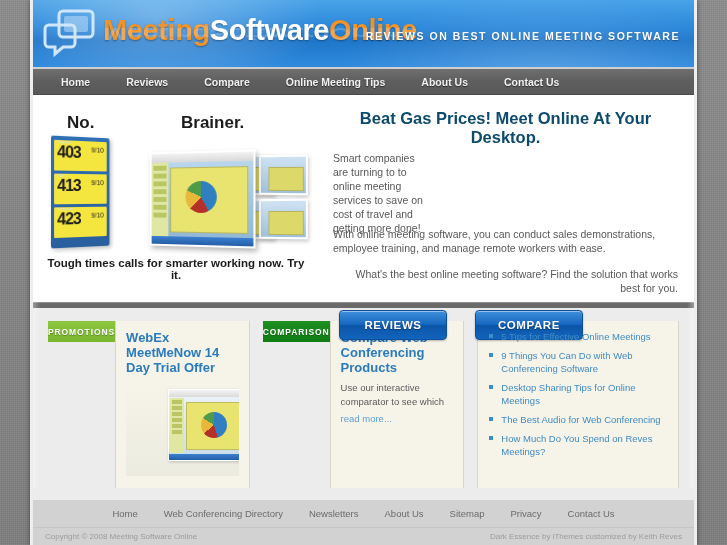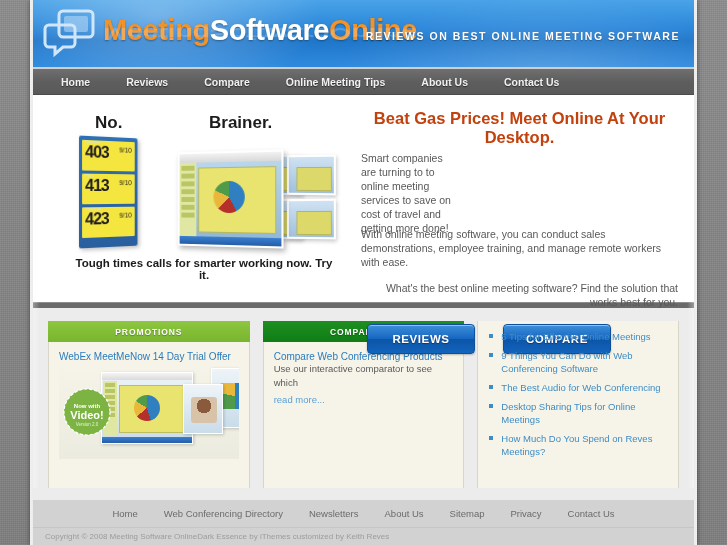--- a/index.html
+++ b/index.html
@@ -81,21 +81,21 @@
     text-shadow:0 1px 1px rgba(0,0,0,.5);
   }
 
   
   #hero {
     position:relative; margin:0 3px; height:207px;
     background:#ffffff; display:flex; padding: 12px 10px 0 10px;
   }
   #heroimg {
     width: 272px; height: 180px; flex:none; position:relative;
-    overflow:hidden; background:#ffffff;margin-left:28px;
+    overflow:hidden; background:#ffffff;
   }
   .hb-no, .hb-brain {
     position:absolute; top:6px; color:#1c1c1c; font-size:17px; font-weight:bold;
     font-family:"Liberation Sans", sans-serif;
   }
   .hb-no { left:24px; }
   .hb-brain { left:138px; }
   .hb-tag {
     position:absolute; left:0; right:6px; bottom:6px; text-align:center;
     font-size:11.5px; font-weight:bold; color:#1b1b1b;
@@ -138,21 +138,21 @@
     content:""; position:absolute; left:8px; top:10px; width:34px; height:22px;
     background:#dcd96a; border:1px solid #b7b45c;
   }
   .screen-small.s1 { left:215px; top:48px; }
   .screen-small.s2 { left:215px; top:92px; }
   .screen-small.s3 { left:182px; top:48px; }
   .screen-small.s4 { left:182px; top:92px; }
 
   #herotext { flex:1; padding: 0 6px 0 18px; position:relative; }
   .hero-h1 {
-    color:#c2410c; font-size:16.5px; font-weight:bold; text-align:center;
+    color:#0c4a6e; font-size:16.5px; font-weight:bold; text-align:center;
     line-height:19px; margin-top:2px;
   }
   .hero-p {
     color:#585858; font-size:10.5px; line-height:14px; margin-top:4px;
   }
   .hero-p.p2 { margin-top:12px; }
   .hero-p.p3 { margin-top:12px;text-align:right; }
   .hero-btns { display:flex; gap:28px; margin-top:15px; padding-left:6px; }
   .btn {
     width:108px; height:30px; border-radius:4px; cursor:pointer;
@@ -165,34 +165,34 @@
   }
 
   
   #divider { margin:0 3px; height:6px; background:#6a6a6a; border-top:1px solid #8d8d8d; }
 
   
   #boxes {
     margin:0 3px; height:182px; background:#ececec;
     display:flex; gap:13px; padding:13px 15px 0 15px;
   }
-  .box { flex:1; display:flex; flex-direction:column; }
+  .box { flex:1; display:flex; flex-direction:row; }
   .box-hd {
     height:21px; display:flex; align-items:center; justify-content:center;
     color:#ffffff; font-size:8.5px; font-weight:bold; letter-spacing:.9px;
     text-shadow:0 1px 1px rgba(0,0,0,.3);
   }
   .box-hd.green  { background:linear-gradient(180deg,#8dc63f,#79b52f); }
   .box-hd.dgreen { background:linear-gradient(180deg,#1e8f20,#0f7d15); }
   .box-hd.blue   { background:linear-gradient(180deg,#3e92c4,#2f83b7); }
   .box-bd {
     flex:1; background:#f6f4e9; border:1px solid #d8d6c6; border-top:none;
     padding:9px 10px; overflow:hidden;
   }
-  .box-title { color:#2a7bbd; font-size:10px; font-weight:normal; }
+  .box-title { color:#2a7bbd; font-size:13px; font-weight:bold; margin-bottom:6px; }
   .box-p { color:#5a5a5a; font-size:9.5px; line-height:13.5px; }
   .readmore { color:#5a9fd4; font-size:9.5px; margin-top:5px; cursor:pointer; }
   .promo-img {
     margin-top:2px; height:95px; position:relative; overflow:hidden;
     background:linear-gradient(180deg,#f6f4e9,#ecebe0);
   }
   .pscreen { position:absolute; background:linear-gradient(180deg,#eef4f8,#c9dcea); border:1px solid #fff;
     box-shadow:1px 1px 3px rgba(0,0,0,.2); }
   .p1 { left:42px; top:8px; width:92px; height:72px; }
   .p1 .pbar { height:7px; background:linear-gradient(180deg,#f4f4f4,#dadada); }
@@ -216,21 +216,21 @@
   .tips li:before { content:""; position:absolute; left:1px; top:4px; width:4px; height:4px; background:#3f8bc4; }
   #footnav {
     position:absolute; left:3px; right:3px; top:500px; height:27px;
     background:#d2d2d2;
     display:flex; align-items:center; justify-content:center; gap:26px;
   }
   #footnav span { color:#6b6b6b; font-size:9.5px; cursor:pointer; white-space:nowrap; }
   #copyline {
     position:absolute; left:3px; right:3px; top:527px; height:18px;
     background:#d2d2d2; border-top:1px solid #c6c6c6;
-    display:flex; align-items:center; justify-content:flex-start;
+    display:flex; align-items:center; justify-content:space-between;
     padding:0 12px;
   }
   #copyline span { color:#9c9c9c; font-size:8px; white-space:nowrap; }
   .whitegap { position:absolute; left:3px; right:3px; top:488px; height:12px; background:#ececec; }
 </style>
 </head>
 <body>
 
 <div id="page">
   <div class="shellL"></div>
@@ -341,49 +341,40 @@
                 <span></span>
                 <span></span>
                 <span></span>
                 <span></span>
               </div>
             <div class="pcv"></div>
             <div class="ppie"></div>
             <div class="ptb"></div>
           </div>
           <div class="pscreen p2b"></div>
-          <div class="badge">
-            <svg viewBox="0 0 52 52" width="52" height="52">
-              <circle cx="26" cy="26" r="23" fill="#7cb342"></circle>
-              <circle cx="26" cy="26" r="23" fill="none" stroke="#ffffff" stroke-width="1.2" stroke-dasharray="3 2"></circle>
-              <text x="26" y="22" text-anchor="middle" font-size="6" font-family="Liberation Sans, sans-serif" fill="#ffffff" font-weight="bold">Now with</text>
-              <text x="26" y="33" text-anchor="middle" font-size="11" font-family="Liberation Sans, sans-serif" fill="#ffffff" font-weight="bold">Video!</text>
-              <text x="26" y="40" text-anchor="middle" font-size="4.5" font-family="Liberation Sans, sans-serif" fill="#e4f3d5">Version 2.0</text>
-            </svg>
-          </div>
         </div>
       </div>
     </div>
 
     <div class="box">
       <div class="box-hd dgreen">COMPARISON</div>
       <div class="box-bd">
         <div class="box-title">Compare Web Conferencing Products</div>
         <div class="box-p">Use our interactive comparator to see which</div>
         <div class="readmore">read more...</div>
       </div>
     </div>
 
     <div class="box">
       <div class="box-bd">
         <ul class="tips">
           <li>5 Tips for Effective Online Meetings</li>
           <li>9 Things You Can Do with Web Conferencing Software</li>
+          <li>Desktop Sharing Tips for Online Meetings</li>
           <li>The Best Audio for Web Conferencing</li>
-          <li>Desktop Sharing Tips for Online Meetings</li>
           <li>How Much Do You Spend on Reves Meetings?</li>
         </ul>
       </div>
     </div>
   </div>
 
   <div class="whitegap"></div>
 
   <div id="footnav">
     <span>Home</span>

